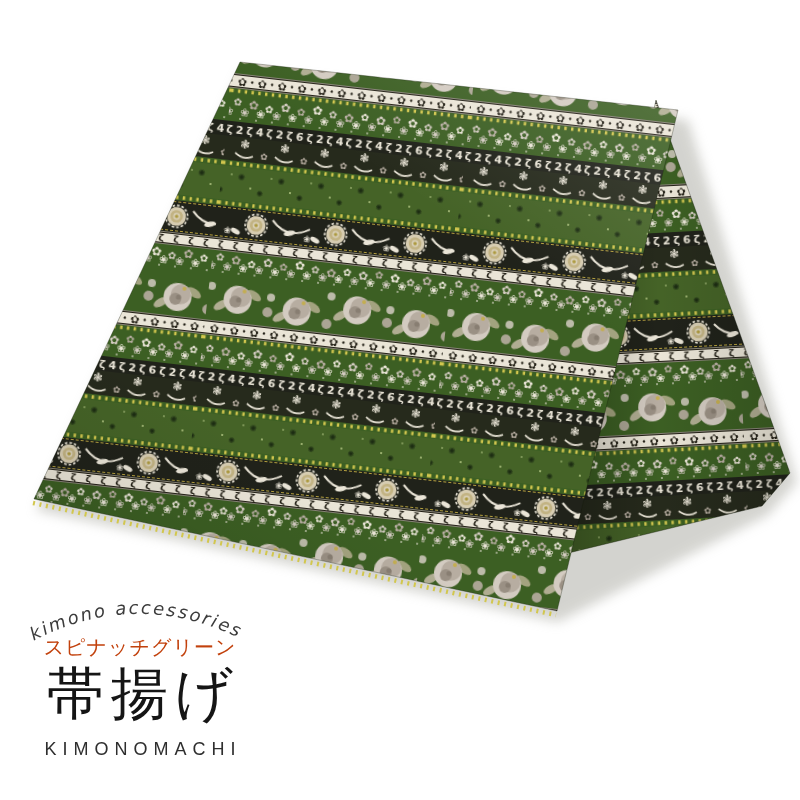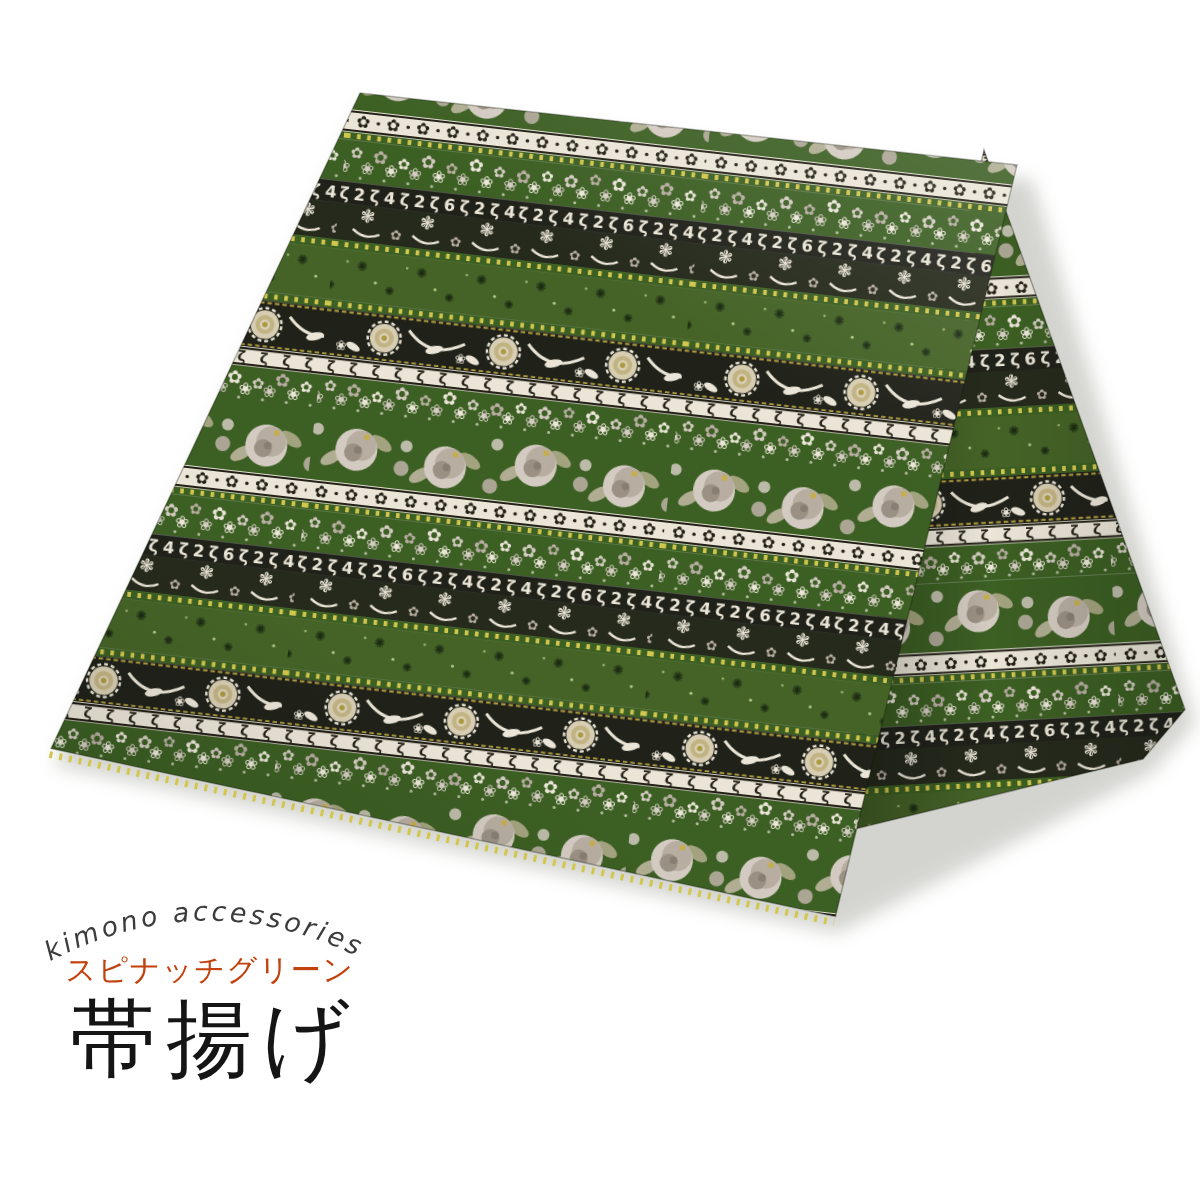--- a/index.html
+++ b/index.html
@@ -332,14 +332,15 @@
     <svg class="arc-svg" viewBox="0 0 260 72">
       <defs>
         <path id="arcPath" d="M 10 64 Q 130 2 252 66" fill="none"></path>
       </defs>
       <text class="arc-text">
         <textPath href="#arcPath" startOffset="0">kimono accessories</textPath>
       </text>
     </svg>
     <div class="color-name">スピナッチグリーン</div>
     <div class="product-name">帯揚げ</div>
+    <div class="brand">KIMONOMACHI</div>
   </div>
 </div>
 
 </body></html>

